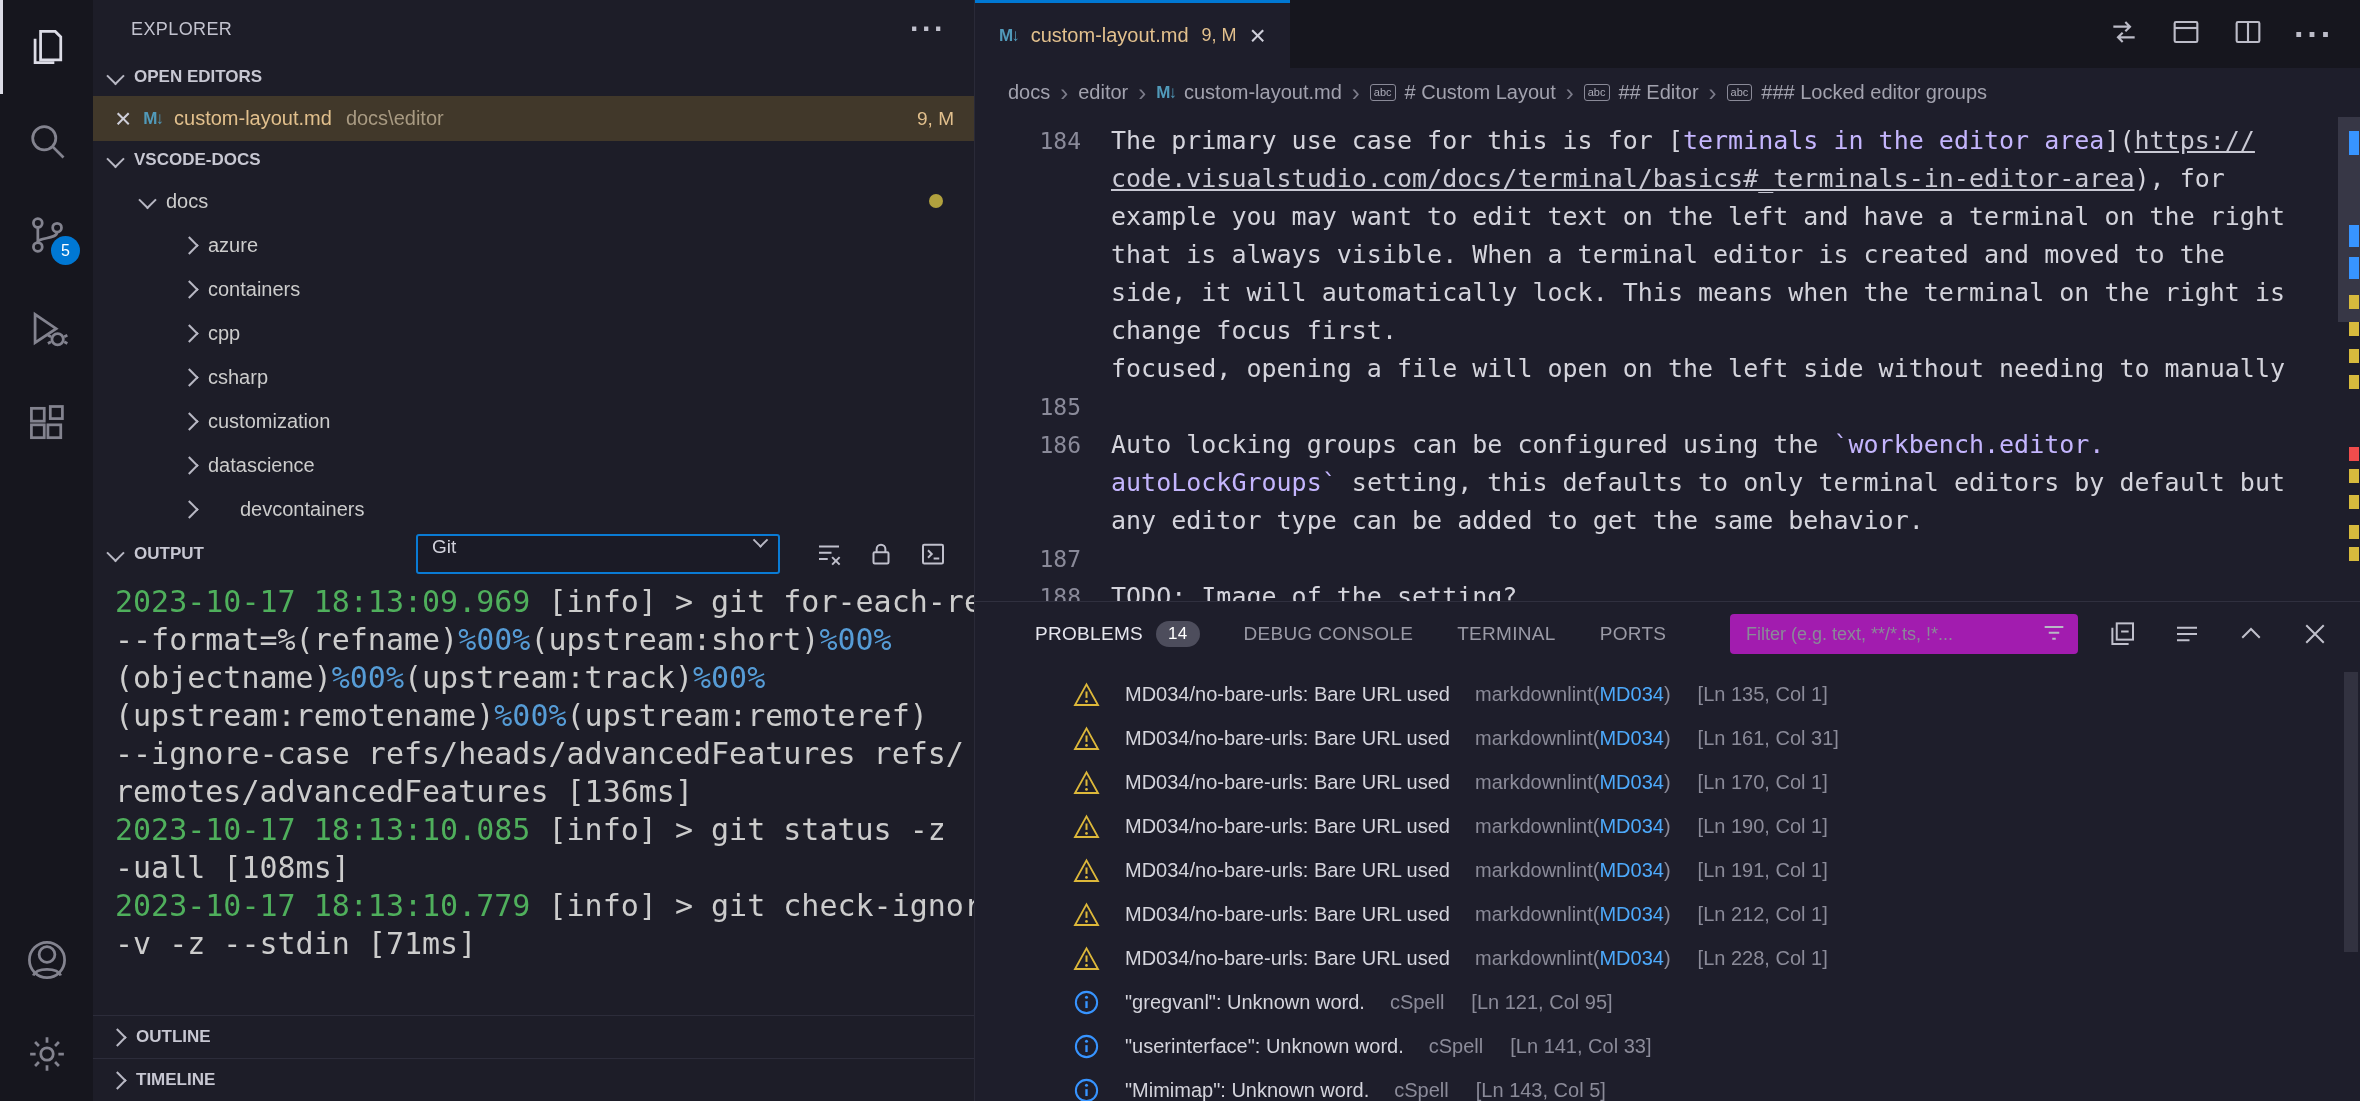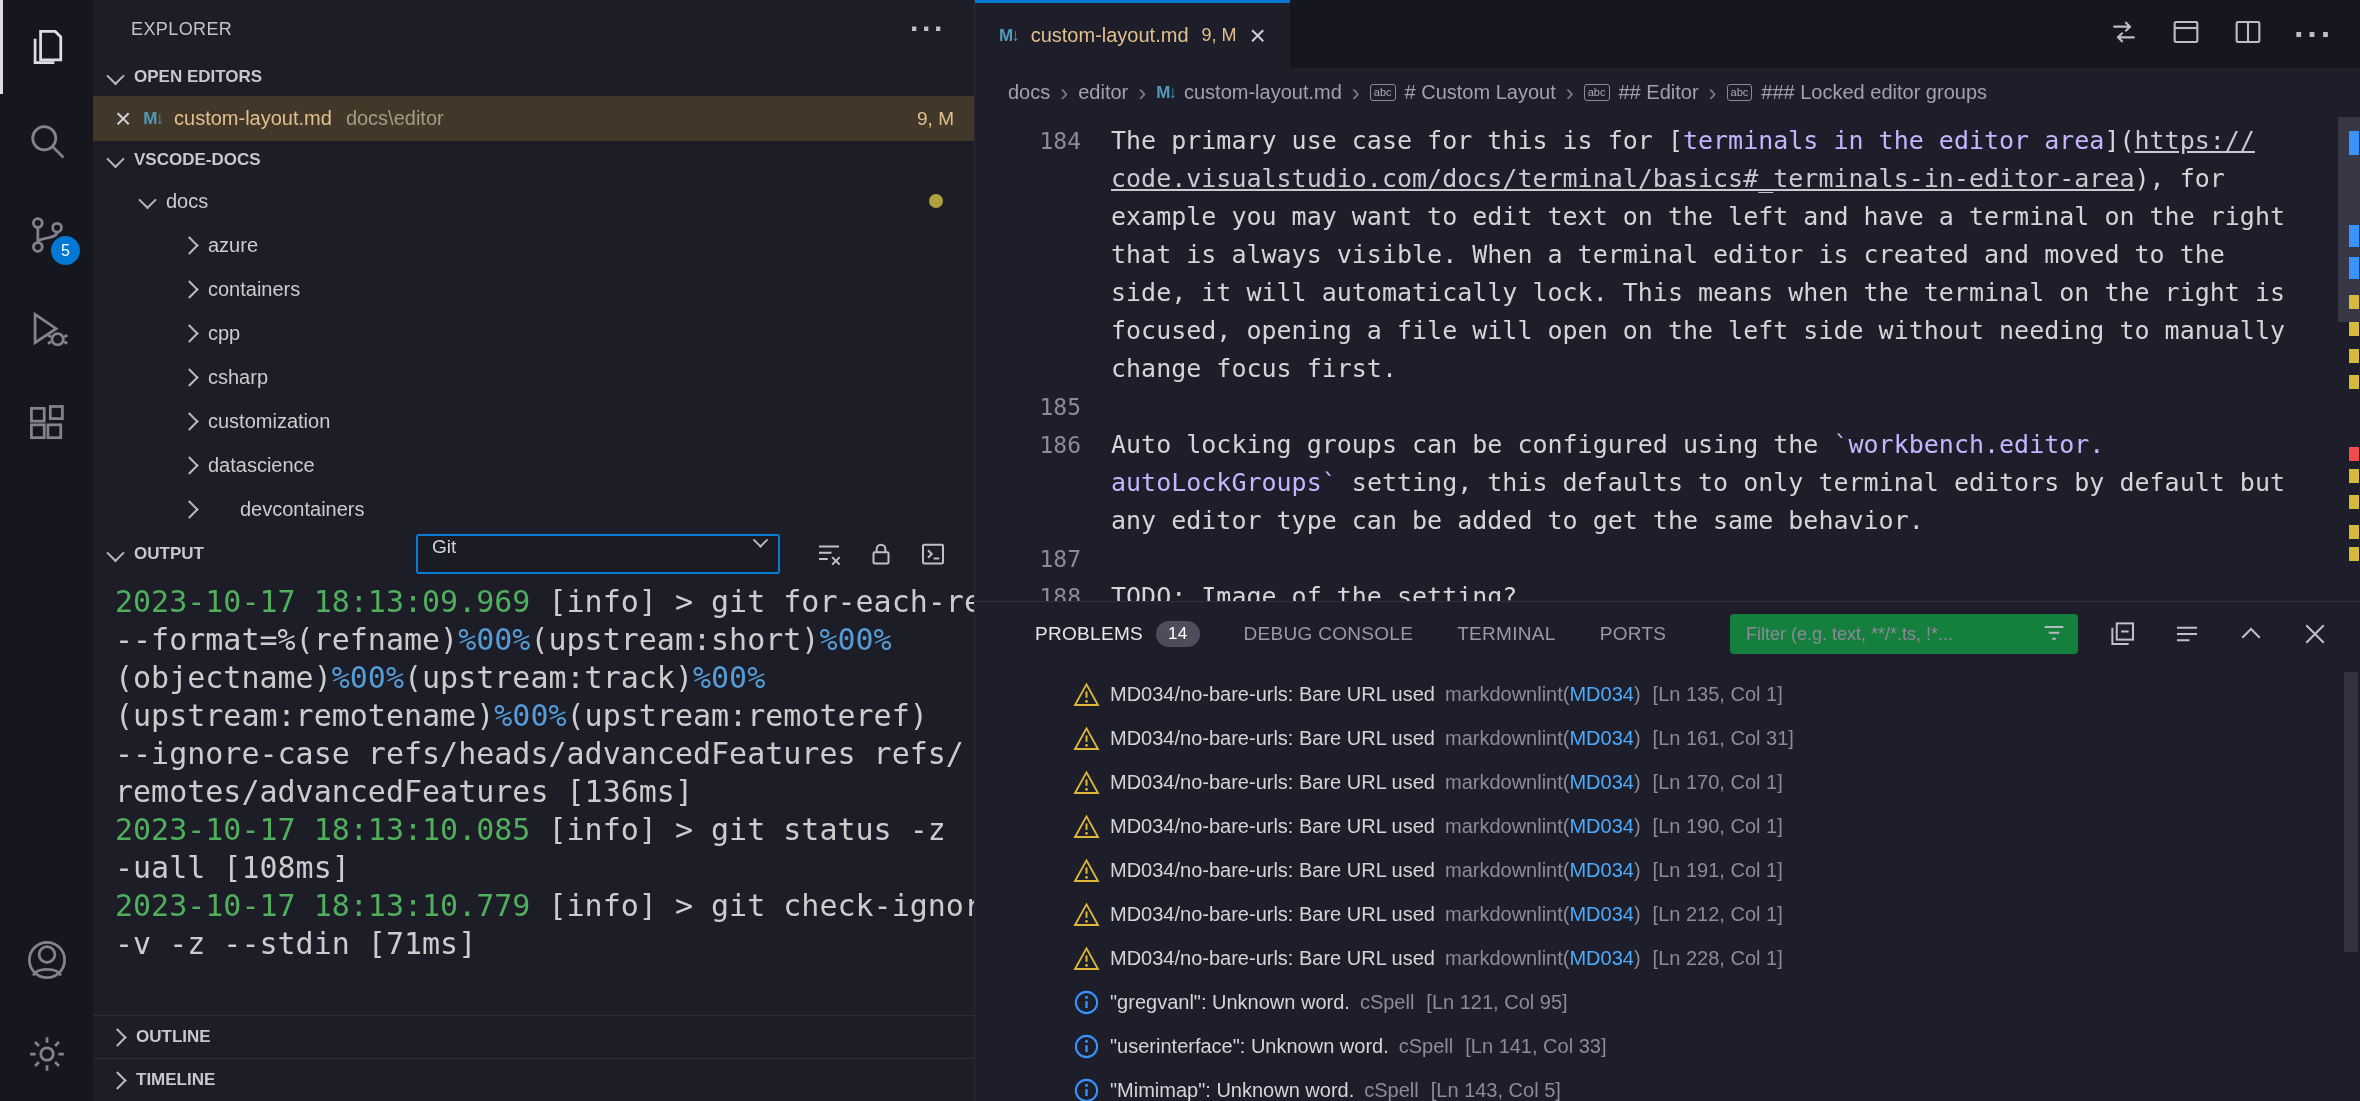--- a/index.html
+++ b/index.html
@@ -80,29 +80,29 @@
   .ruler{position:absolute;top:0;right:0;width:22px;height:100%;}
   .sb-thumb{position:absolute;top:0;right:0;width:22px;height:205px;background:rgba(121,121,140,.28);}
   .mark{position:absolute;right:1px;width:10px;}
 
   
   .panel{height:499px;flex:none;border-top:1px solid #30303f;display:flex;flex-direction:column;background:#1e1e2b;}
   .panel-header{height:64px;flex:none;display:flex;align-items:center;padding:0 30px 0 60px;}
   .panel-tab{display:flex;align-items:center;gap:13px;margin-right:44px;color:#9a9aa6;font-size:19px;letter-spacing:.3px;cursor:pointer;}
   .panel-tab.active{color:#e6e6ee;}
   .badge-pill{background:#4d4d5c;color:#fff;border-radius:18px;padding:3px 12px;font-size:17px;}
-  .filter-box{margin-left:auto;width:324px;height:40px;background:#15803d;border-radius:4px;display:flex;align-items:center;padding:0 10px 0 14px;}
+  .filter-box{margin-left:auto;width:324px;height:40px;background:#a21caf;border-radius:4px;display:flex;align-items:center;padding:0 10px 0 14px;}
   .filter-box input{flex:1;min-width:0;background:transparent;border:none;outline:none;color:#cccccc;font-size:18px;font-family:"Liberation Sans",sans-serif;}
   .filter-box input::placeholder{color:#8a8a98;}
   .filter-box svg{stroke:#b8b8c4;fill:none;stroke-width:1.7;flex:none;}
   .panel-actions{display:flex;align-items:center;gap:34px;margin-left:30px;color:#c0c0cc;}
   .panel-actions svg{stroke:currentColor;fill:none;stroke-width:1.6;}
   .panel-actions .icn{cursor:pointer;display:flex;}
   .problems{flex:1;overflow:hidden;padding-top:6px;position:relative;}
-  .problem-row{height:44px;display:flex;align-items:center;gap:10px;padding-left:98px;cursor:pointer;}
+  .problem-row{height:44px;display:flex;align-items:center;gap:25px;padding-left:98px;cursor:pointer;}
   .p-msg{color:#d4d4dc;}
   .p-srcwrap{display:flex;align-items:flex-end;}
   .p-src{color:#8b8b99;}
   .p-link{color:#4daafc;cursor:pointer;}
   .p-loc{color:#8b8b99;margin-left:2px;}
   .panel-sb{position:absolute;right:2px;top:6px;width:14px;height:280px;background:rgba(121,121,140,.22);}
 </style>
 </head>
 <body>
 
@@ -325,22 +325,22 @@
         </span>
       </div>
 
     <div class="editor-content">
       <div>
           <div class="code-row"><span class="gutter">184</span><span class="code-text"><span>The primary use case for this is for [</span><span class="s-str">terminals in the editor area</span><span>](</span><span class="s-url">https://</span></span></div>
           <div class="code-row"><span class="gutter"></span><span class="code-text"><span class="s-url">code.visualstudio.com/docs/terminal/basics#_terminals-in-editor-area</span><span>), for</span></span></div>
           <div class="code-row"><span class="gutter"></span><span class="code-text"><span>example you may want to edit text on the left and have a terminal on the right</span></span></div>
           <div class="code-row"><span class="gutter"></span><span class="code-text"><span>that is always visible. When a terminal editor is created and moved to the</span></span></div>
           <div class="code-row"><span class="gutter"></span><span class="code-text"><span>side, it will automatically lock. This means when the terminal on the right is</span></span></div>
+          <div class="code-row"><span class="gutter"></span><span class="code-text"><span>change focus first.</span></span></div>
           <div class="code-row"><span class="gutter"></span><span class="code-text"><span>focused, opening a file will open on the left side without needing to manually</span></span></div>
-          <div class="code-row"><span class="gutter"></span><span class="code-text"><span>change focus first.</span></span></div>
           <div class="code-row"><span class="gutter">185</span><span class="code-text"></span></div>
           <div class="code-row"><span class="gutter">186</span><span class="code-text"><span>Auto locking groups can be configured using the </span><span class="s-str">`workbench.editor.</span></span></div>
           <div class="code-row"><span class="gutter"></span><span class="code-text"><span class="s-str">autoLockGroups`</span><span> setting, this defaults to only terminal editors by default but</span></span></div>
           <div class="code-row"><span class="gutter"></span><span class="code-text"><span>any editor type can be added to get the same behavior.</span></span></div>
           <div class="code-row"><span class="gutter">187</span><span class="code-text"></span></div>
           <div class="code-row"><span class="gutter">188</span><span class="code-text"><span>TODO: Image of the setting?</span></span></div>
         </div>
       <div class="ruler">
         <div class="sb-thumb"></div>
         <div class="mark" style="top:14px;height:24px;background:#3794ff;"></div>

